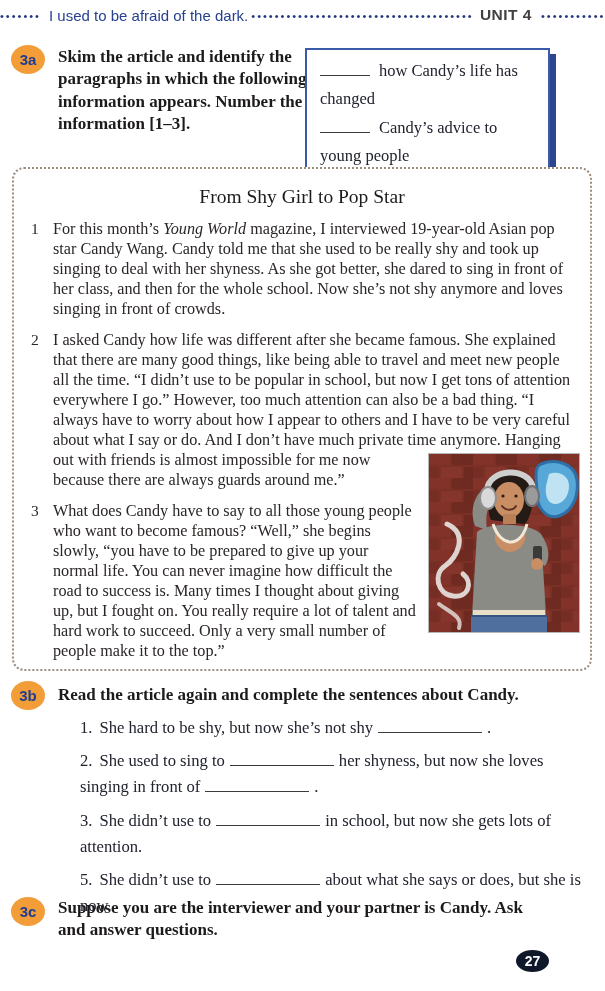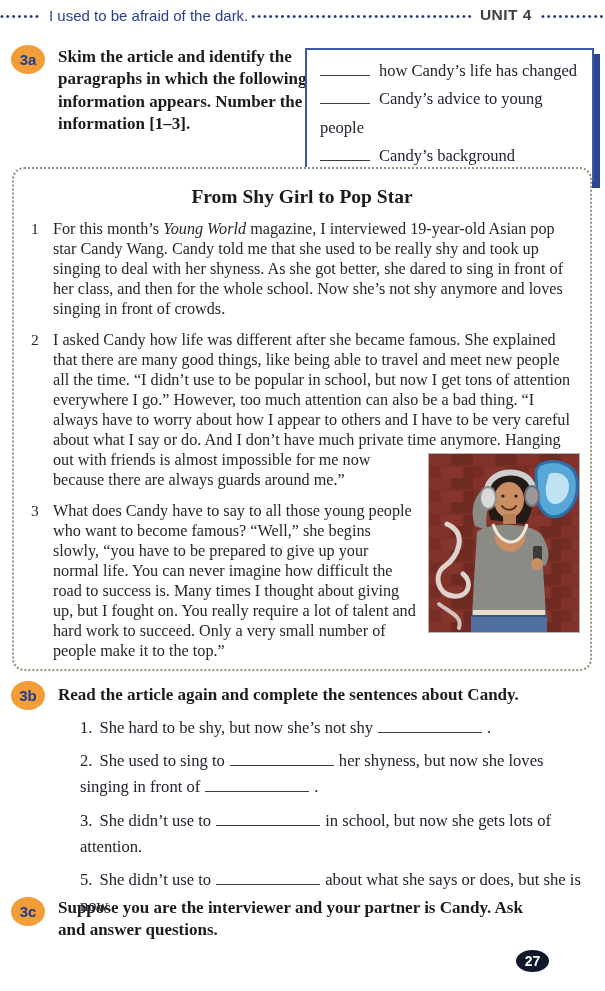--- a/index.html
+++ b/index.html
@@ -31,35 +31,35 @@
   #badge-3b{left:11px;top:681px;}
   #badge-3c{left:11px;top:897px;}
 
   .instruction{position:absolute;font-weight:bold;font-size:17px;line-height:1.32;color:#1d1a1b;}
   #instr-3a{left:58px;top:46px;width:254px;}
   #instr-3b{left:58px;top:684px;width:524px;}
   #instr-3c{left:58px;top:897px;width:478px;}
 
   
   .info-box{
-    position:absolute;left:305px;top:48px;width:289px;box-sizing:border-box;
+    position:absolute;left:305px;top:48px;width:245px;box-sizing:border-box;
     border:2px solid #3a5aa8;box-shadow:6px 6px 0 #2b4590;background:#fff;
     padding:7px 10px 9px 13px;
   }
   .info-row{font-size:16.5px;line-height:1.72;color:#21232e;}
   .blank{display:inline-block;border-bottom:1.5px solid #3b3b3b;height:.95em;vertical-align:baseline;}
   .blank-sm{width:50px;margin-right:9px;}
   .blank-md{width:104px;margin:0 5px;}
 
   
   .article-box{
     position:absolute;left:12px;top:167px;width:580px;min-height:491px;box-sizing:border-box;
     border:2px dotted #9d8d7e;border-radius:12px;padding:8px 14px 8px 14px;background:#fff;
   }
-  .article-title{text-align:center;font-weight:bold;font-size:19.5px;margin-top:9px;color:#1d1a1b;}
+  .article-title{text-align:center;font-weight:normal;font-size:19.5px;margin-top:9px;color:#1d1a1b;}
   .para{position:relative;padding-left:25px;font-size:16.2px;line-height:20px;margin-top:11px;color:#2b2626;}
   .para-num{position:absolute;left:3px;top:0;font-size:15.5px;}
   .ph-spacer{float:right;width:0;height:123px;}
   .photo-frame{
     float:right;clear:right;width:152px;height:180px;margin:0 -4px 2px 10px;
     border:1px solid #b5b5b5;box-sizing:border-box;overflow:hidden;background:#7b3026;
   }
   .photo-frame svg{display:block;}
 
   

